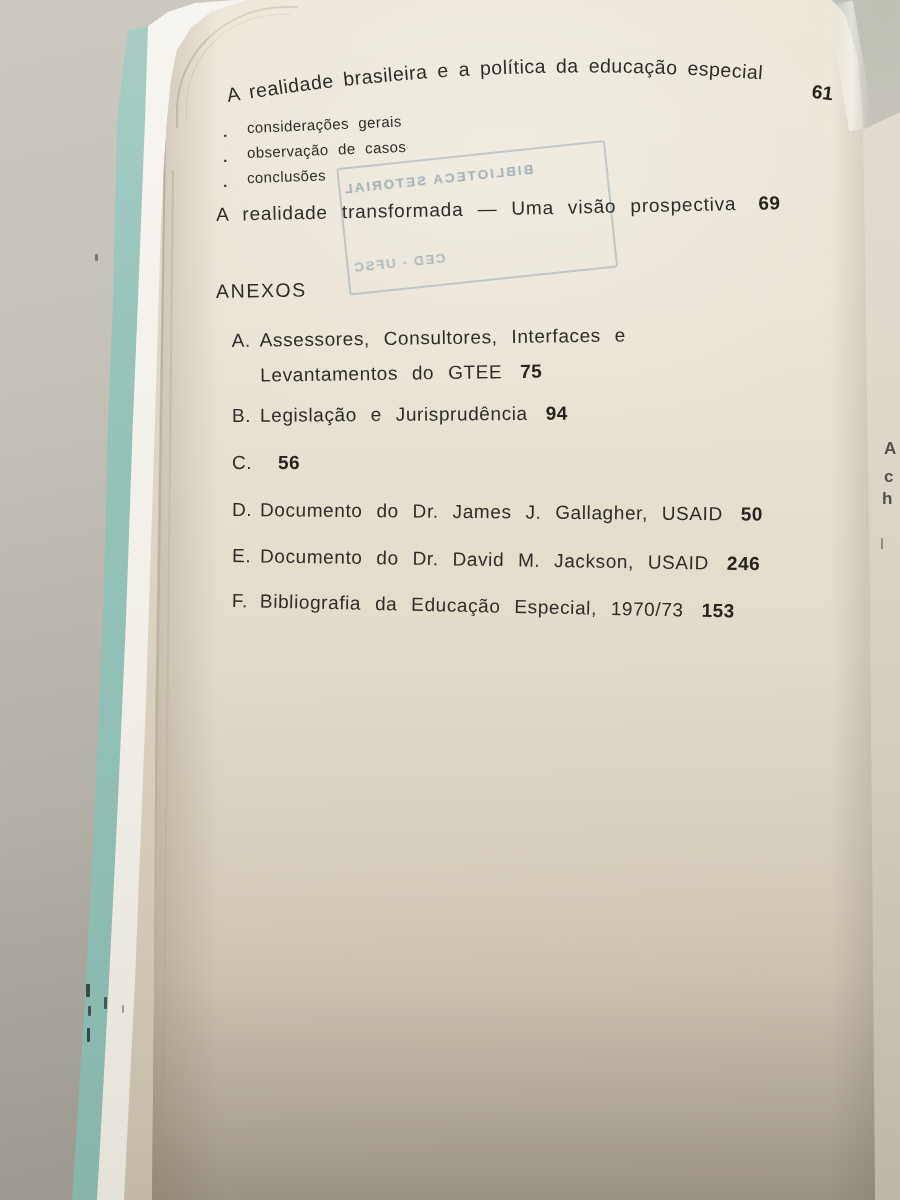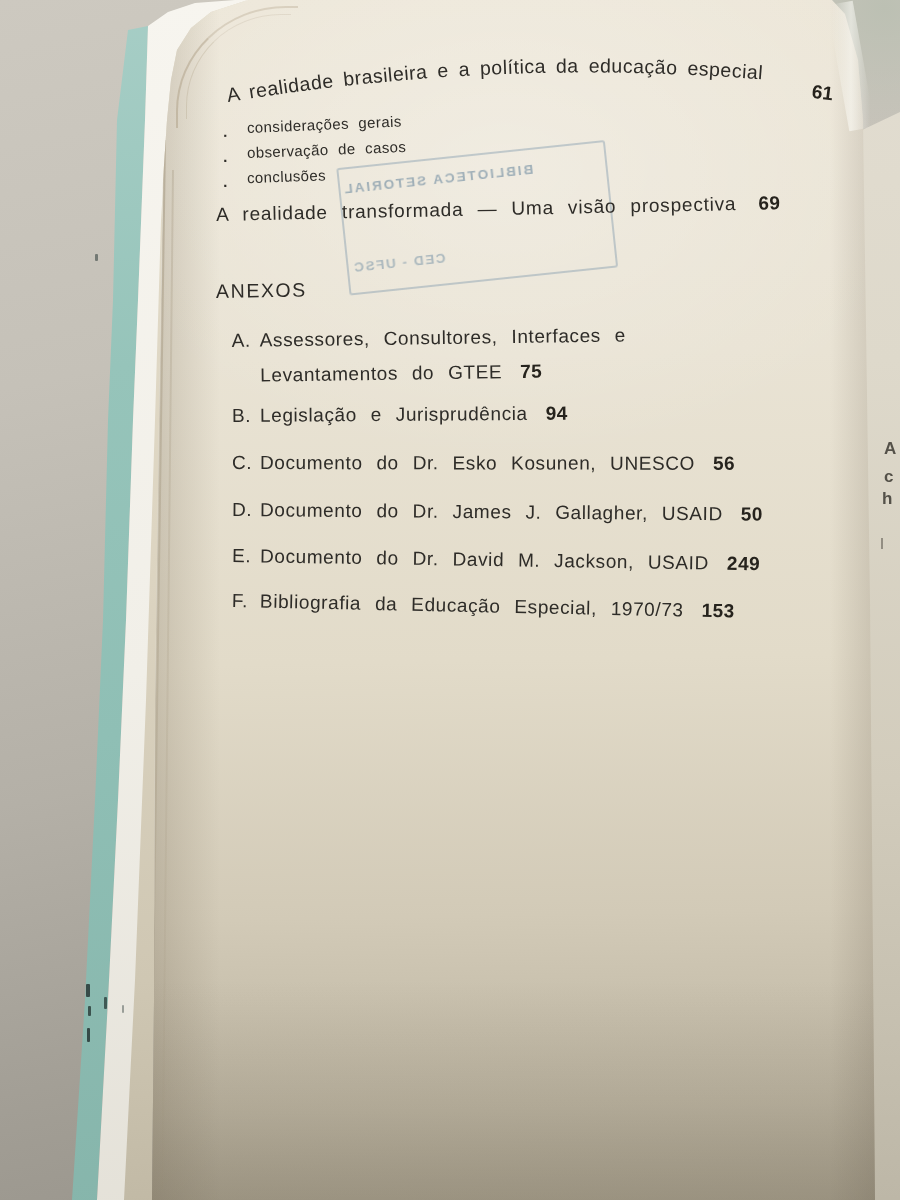--- a/index.html
+++ b/index.html
@@ -162,34 +162,33 @@
       </div>
 
       <div class="annex-row" style="top:404px;transform:rotate(-0.4deg);">
         <span class="letter">B.</span>
         <span>Legislação e Jurisprudência</span>
         <span class="pnum">94</span>
       </div>
 
       <div class="annex-row" style="top:451px;transform:rotate(0.1deg);">
         <span class="letter">C.</span>
-        <span>Documento do Dr. Esko Kosunen, UNESCO</span>
         <span class="pnum">56</span>
       </div>
 
       <div class="annex-row" style="top:498px;transform:rotate(0.5deg);">
         <span class="letter">D.</span>
         <span>Documento do Dr. James J. Gallagher, USAID</span>
         <span class="pnum">50</span>
       </div>
 
       <div class="annex-row" style="top:544px;transform:rotate(0.9deg);">
         <span class="letter">E.</span>
         <span>Documento do Dr. David M. Jackson, USAID</span>
-        <span class="pnum">249</span>
+        <span class="pnum">246</span>
       </div>
 
       <div class="annex-row" style="top:589px;transform:rotate(1.2deg);">
         <span class="letter">F.</span>
         <span>Bibliografia da Educação Especial, 1970/73</span>
         <span class="pnum">153</span>
       </div>
 
     </div>
   </div>

